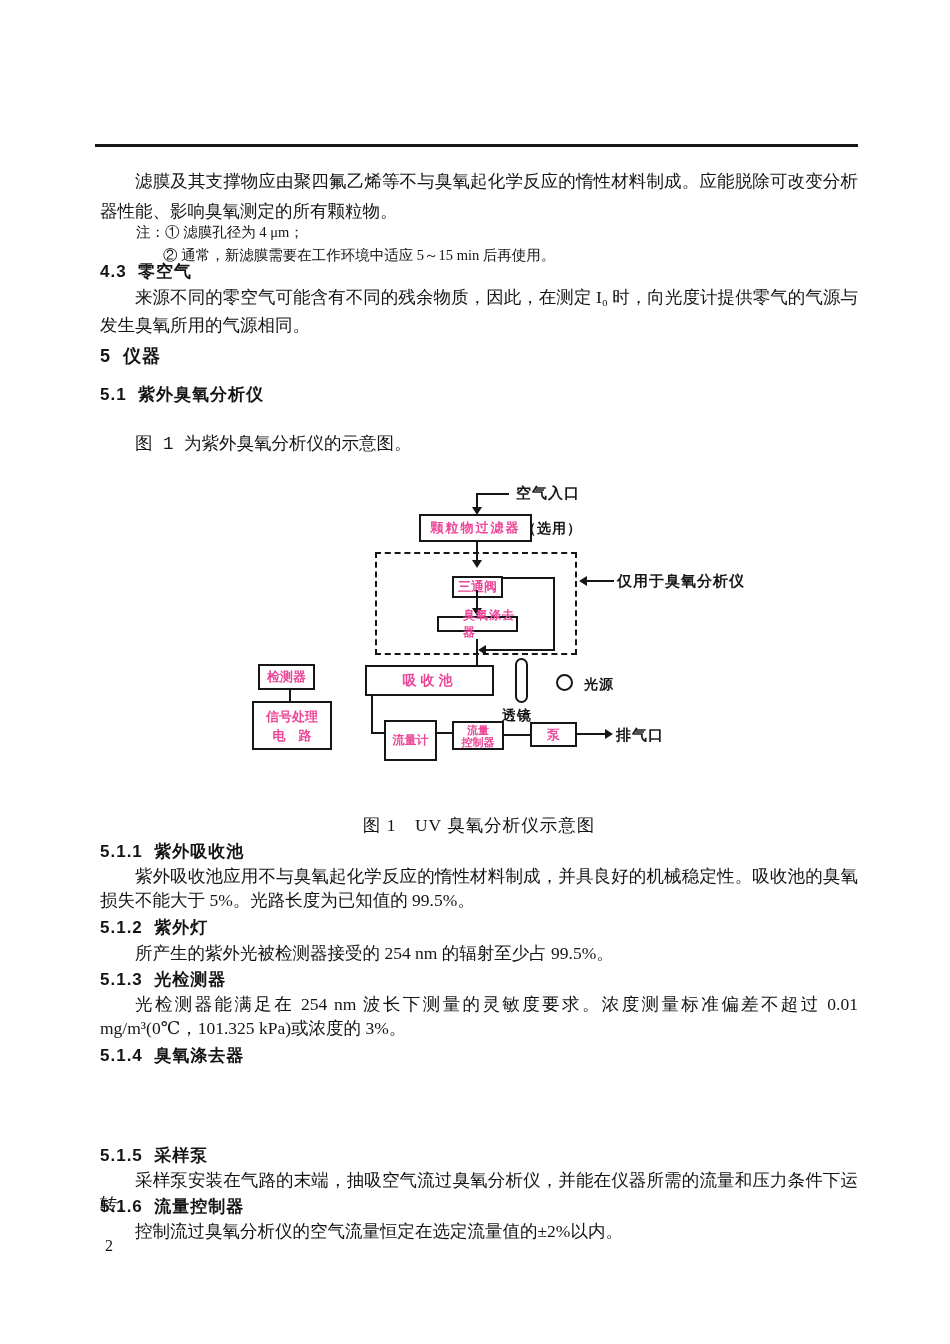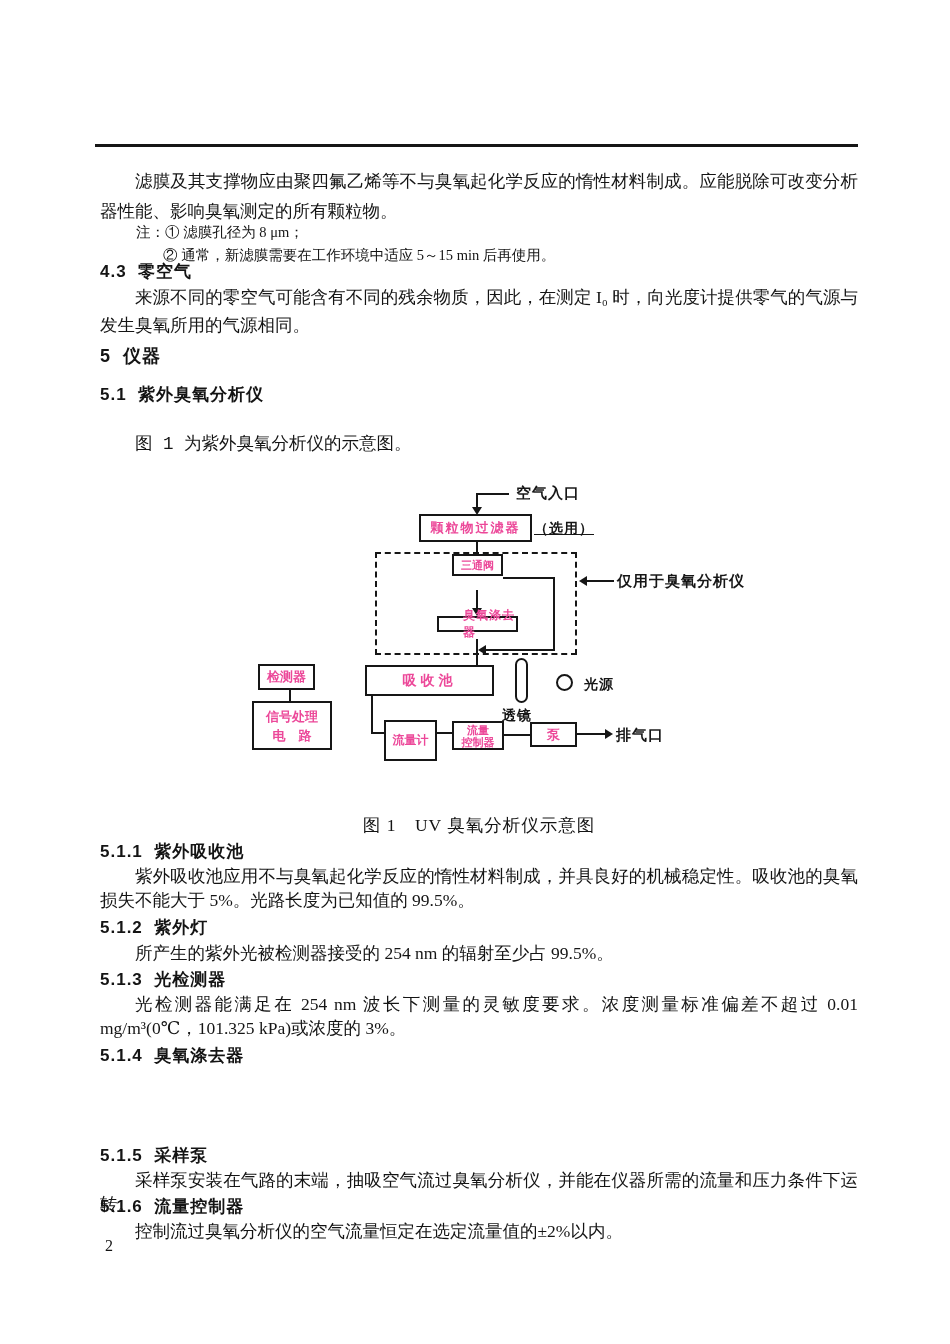--- a/index.html
+++ b/index.html
@@ -58,48 +58,48 @@
   .circle  { position:absolute; border:2px solid #161616; border-radius:50%; background:#fff; }
 </style>
 </head>
 <body>
 
 <div class="page">
 
   <div class="abs rule"></div>
 
   <div class="abs para indent" style="top:166px; line-height:30px;">滤膜及其支撑物应由聚四氟乙烯等不与臭氧起化学反应的惰性材料制成。应能脱除可改变分析器性能、影响臭氧测定的所有颗粒物。</div>
-  <div class="abs para note" style="left:136px; top:221px; width:720px;">注：① 滤膜孔径为 8 μm；</div>
+  <div class="abs para note" style="left:136px; top:221px; width:720px;">注：① 滤膜孔径为 4 μm；</div>
   <div class="abs para note" style="left:163px; top:244px; width:695px;">② 通常，新滤膜需要在工作环境中适应 5～15 min 后再使用。</div>
 
   <div class="abs heading" style="top:260px;">4.3  零空气</div>
   <div class="abs para indent" style="top:283px; line-height:28px;">来源不同的零空气可能含有不同的残余物质，因此，在测定 I₀ 时，向光度计提供零气的气源与发生臭氧所用的气源相同。</div>
 
   <div class="abs heading" style="top:344px; font-size:18px;">5  仪器</div>
   <div class="abs heading" style="top:383px;">5.1  紫外臭氧分析仪</div>
   <div class="abs para indent" style="top:432px;font-family:Liberation Mono, monospace;">图 1 为紫外臭氧分析仪的示意图。</div>
 
   <div class="abs diagram">
 
     <div class="hline" style="left:236px; top:13px; width:33px; height:2px;"></div>
     <div class="vline" style="left:236px; top:13px; width:2px; height:16px;"></div>
     <div class="arr arr-down" style="left:232px; top:27px;"></div>
     <div class="dlabel" style="left:276px; top:4px;">空气入口</div>
 
     <div class="dbox" style="left:179px; top:34px; width:113px; height:28px; font-size:13px; letter-spacing:2px;">
       <span>颗粒物过滤器</span>
     </div>
-    <div class="dlabel" style="left:294px; top:40px; font-size:14px;text-decoration:underline;">（选用）</div>
+    <div class="dlabel" style="left:282px; top:40px; font-size:14px;">（选用）</div>
 
     <div class="vline" style="left:236px; top:62px; width:2px; height:22px;"></div>
     <div class="arr arr-down" style="left:232px; top:80px;"></div>
 
     <div class="dashed" style="left:135px; top:72px; width:202px; height:103px;"></div>
 
-    <div class="dbox" style="left:212px; top:74px; width:51px; height:22px; font-size:11px;">
+    <div class="dbox" style="left:212px; top:96px; width:51px; height:22px; font-size:13px;">
       <span>三通阀</span>
     </div>
 
     <div class="vline" style="left:236px; top:110px; width:2px; height:22px;"></div>
     <div class="arr arr-down" style="left:232px; top:128px;"></div>
 
     <div class="dbox" style="left:197px; top:136px; width:81px; height:16px; font-size:12px; letter-spacing:1px;padding-left:24px;">
       <span>臭氧涤去器</span>
     </div>
 

